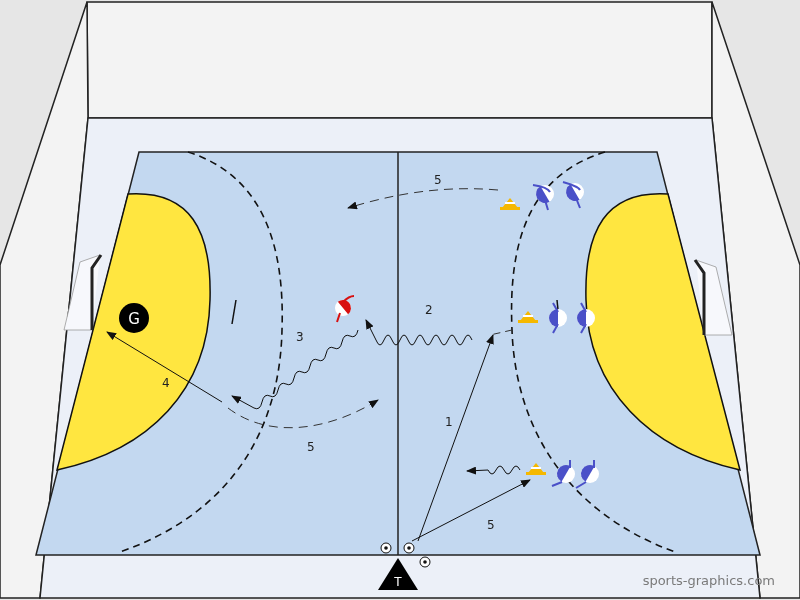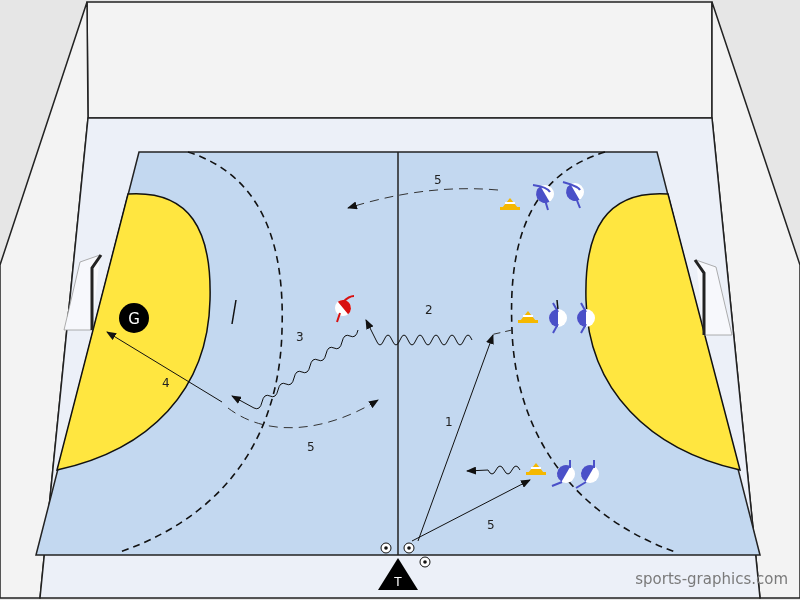--- a/index.html
+++ b/index.html
@@ -1,19 +1,19 @@
 <!DOCTYPE html>
 <html><head>
 <meta charset="utf-8">
 <style>
   html,body{margin:0;padding:0;background:#fff;}
   #stage{position:relative;width:800px;height:600px;overflow:hidden;font-family:"DejaVu Sans",sans-serif;}
   svg{position:absolute;left:0;top:0;}
   .lbl{font-family:"DejaVu Sans",sans-serif;font-size:12px;fill:#222;}
-  .wm{position:absolute;right:12px;bottom:12px;font-family:"DejaVu Sans",sans-serif;font-size:15px;color:#7a7a7a;}
+  .wm{position:absolute;right:25px;bottom:12px;font-family:"DejaVu Sans",sans-serif;font-size:13px;color:#7a7a7a;}
 </style>
 </head>
 <body>
 
 <div id="stage">
 <svg width="800" height="600" viewBox="0 0 800 600">
   <defs>
     <marker id="arr" markerWidth="10" markerHeight="8" refX="9" refY="4" orient="auto">
       <path d="M0,0 L10,4 L0,8 Z" fill="#111"></path>
     </marker>

